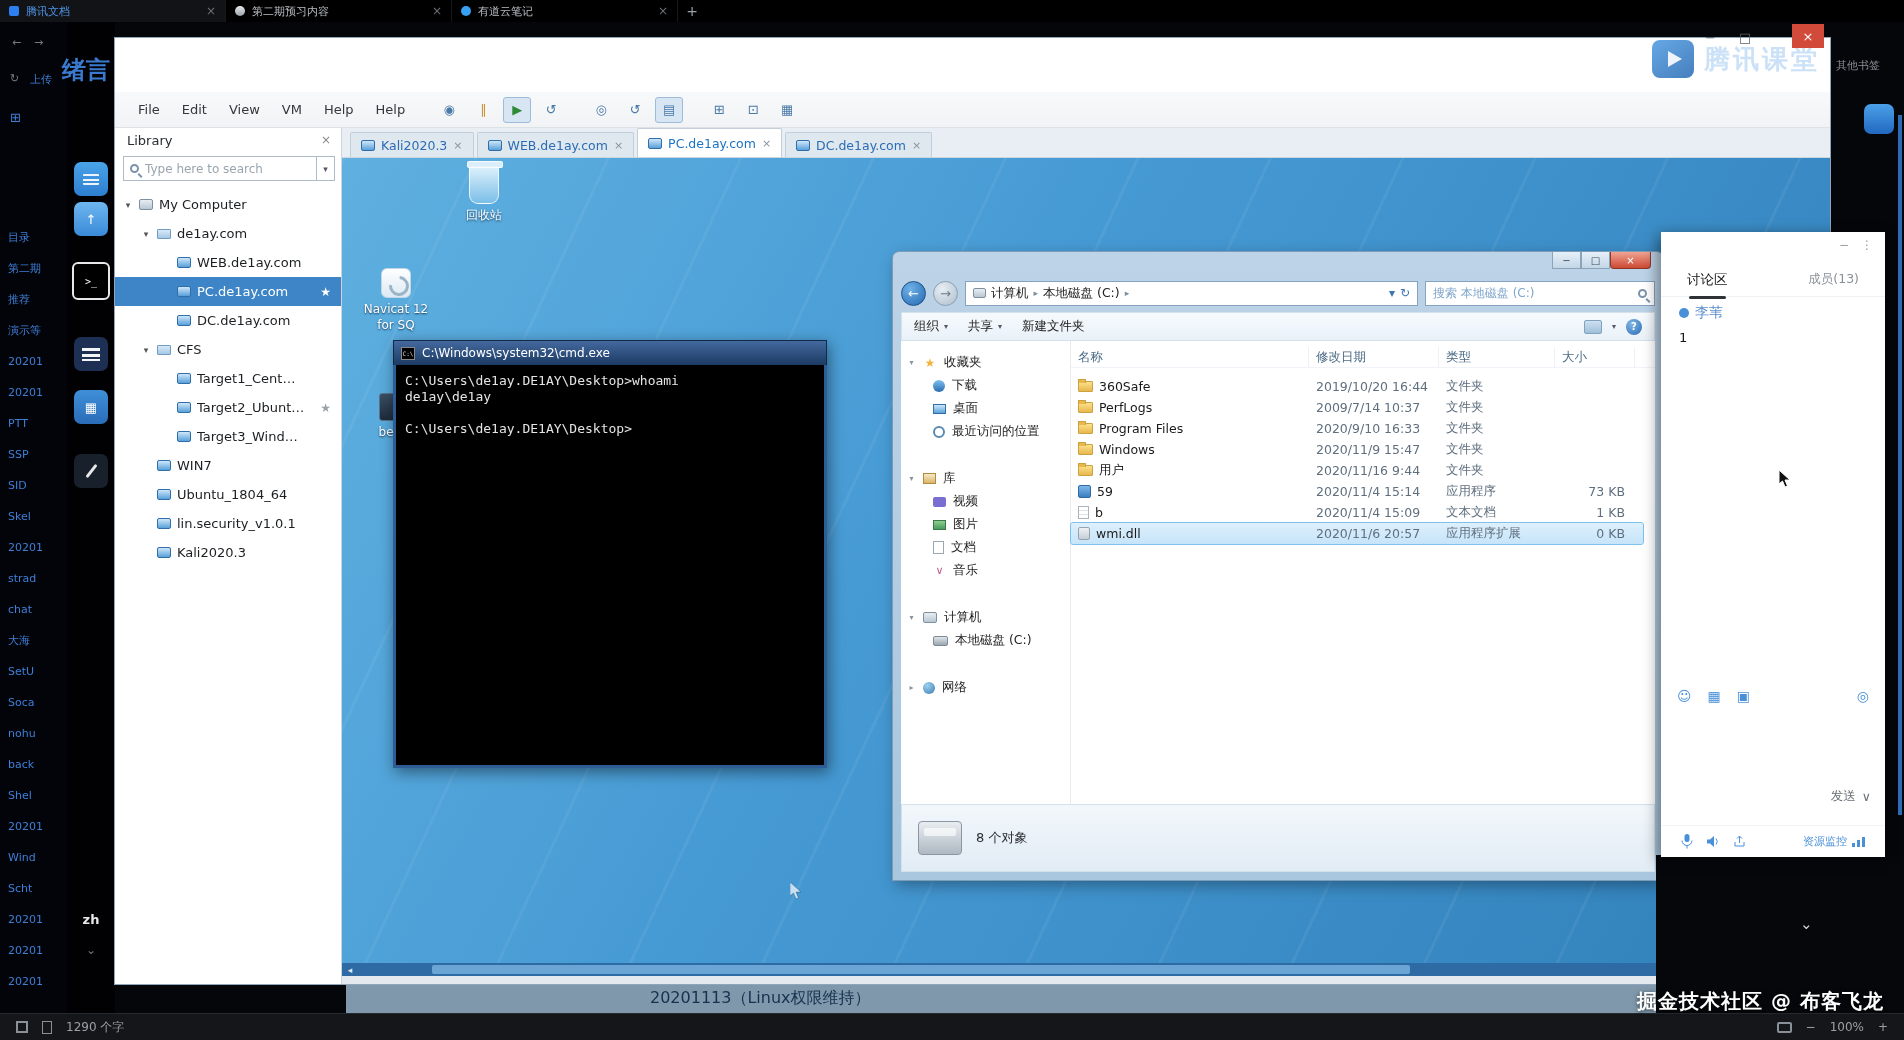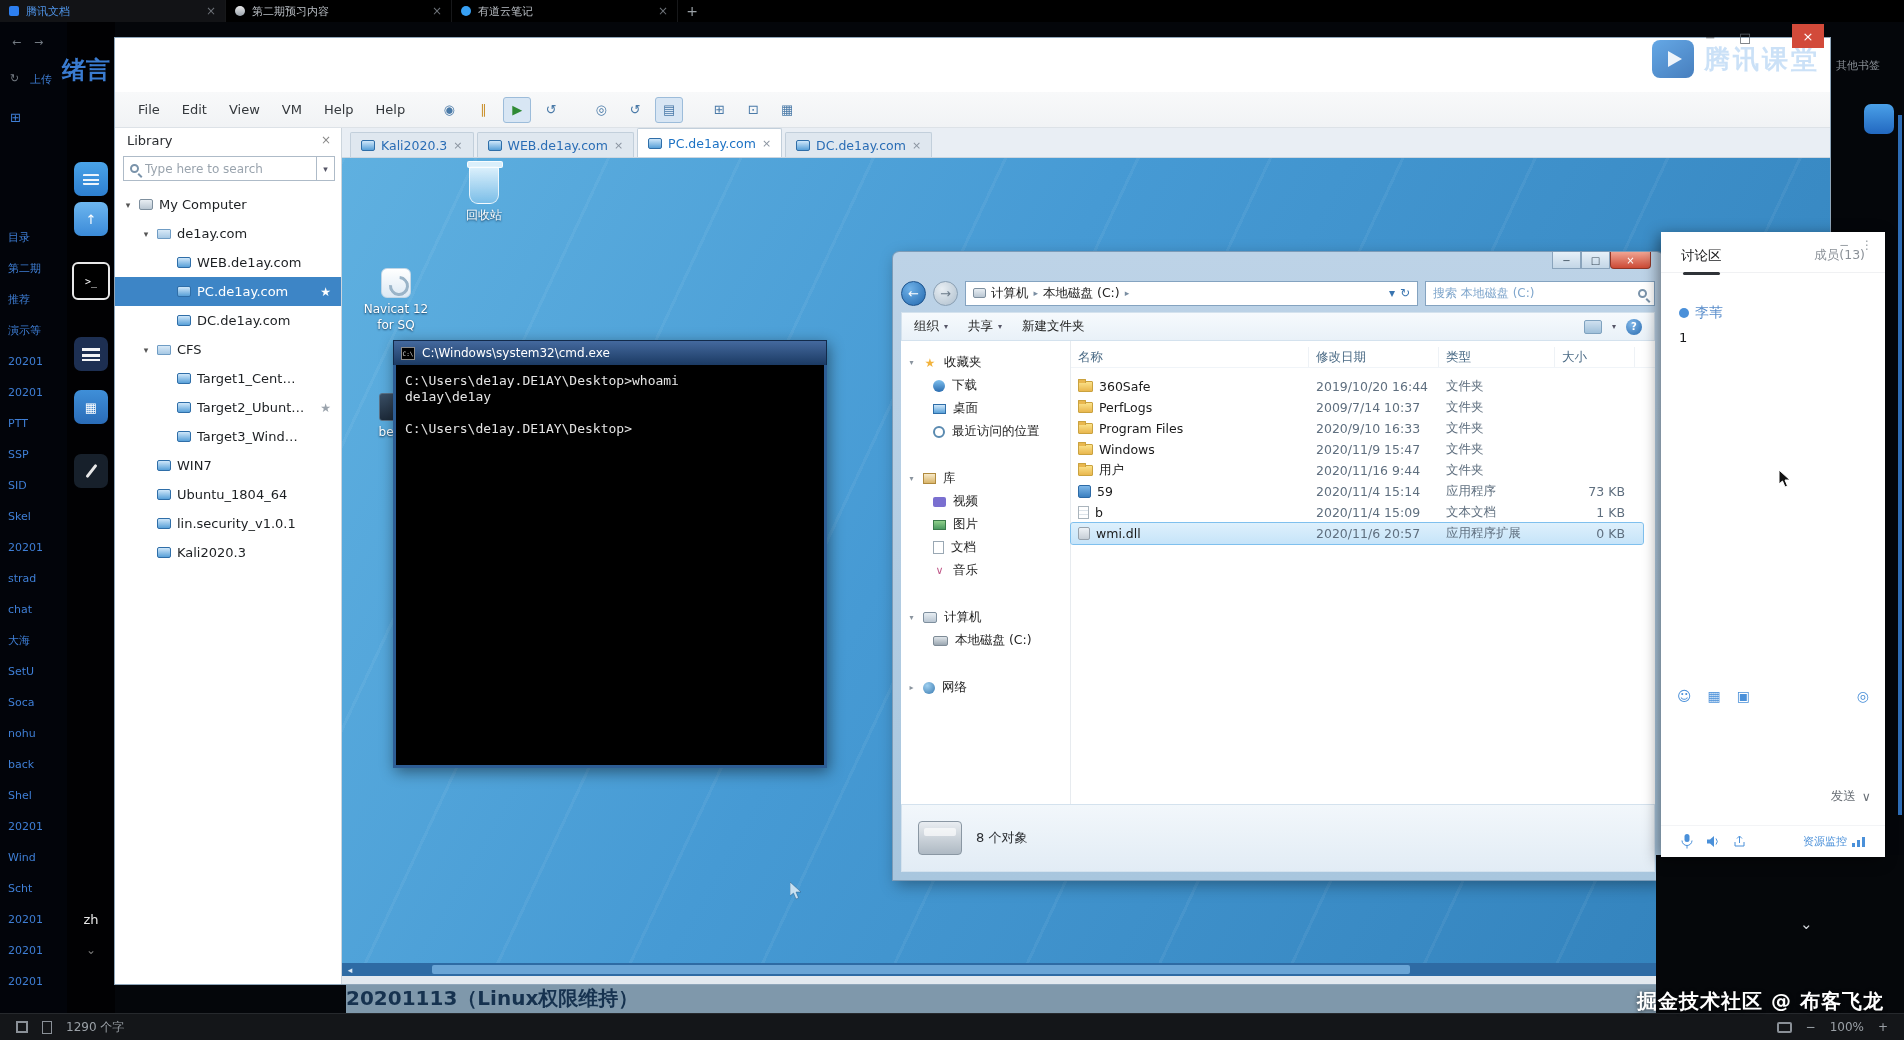--- a/index.html
+++ b/index.html
@@ -24,25 +24,25 @@
 .note-head{position:absolute;left:62px;top:54px;font-size:24px;font-weight:bold;color:#3a7bd0;white-space:nowrap;z-index:3}
 .note-list{position:absolute;left:0;top:200px;right:0}
 .note-item{height:31px;display:flex;align-items:center;padding-left:8px;font-size:11px;color:#3f7fd6;white-space:nowrap;overflow:hidden}
 
 .dock{position:absolute;left:67px;top:22px;width:48px;height:991px;background:#010103;z-index:1}
 .dicon{position:absolute;left:7px;width:34px;height:34px;border-radius:7px;display:flex;align-items:center;justify-content:center;color:#fff;font-size:13px}
 .glines{width:16px;height:11px;background:repeating-linear-gradient(180deg,#fff 0 2px,transparent 2px 4.5px);border-radius:1px;opacity:.9}
 .d-term{left:5px;width:38px;height:38px;background:#000;border:2px solid #e8e8e8;border-radius:6px;font-family:"DejaVu Sans Mono","Liberation Mono",monospace;font-size:10px}
 .bar3{width:18px;height:13px;background:repeating-linear-gradient(180deg,rgba(255,255,255,.95) 0 3px,transparent 3px 5.5px)}
 .pen{width:3px;height:16px;background:#e8e8e8;transform:rotate(38deg);border-radius:2px}
-.ime{position:absolute;left:0;right:0;bottom:86px;text-align:center;color:#e8e8e8;font-size:13px;font-weight:normal}
+.ime{position:absolute;left:0;right:0;bottom:86px;text-align:center;color:#e8e8e8;font-size:13px;font-weight:bold}
 .dock-chev{position:absolute;left:0;right:0;bottom:56px;text-align:center;color:#777;font-size:12px}
 
 .docstrip{position:absolute;left:346px;top:984px;width:1484px;height:29px;background:#7f98ab;z-index:2;display:flex;align-items:center}
-.docstrip .h{font-size:20px;font-weight:bold;color:#16324f;white-space:nowrap}
+.docstrip .h{margin-left:304px;font-size:16px;font-weight:normal;color:#16324f;white-space:nowrap}
 .statusbar{position:absolute;left:0;top:1013px;width:1904px;height:27px;background:#141619;border-top:1px solid #26292d;z-index:85;display:flex;align-items:center;padding:0 16px;gap:14px;color:#9aa0a6;font-size:12px}
 .sqico{width:12px;height:12px;border:2px solid #8a9097;flex:none}
 .pgico{width:10px;height:13px;border:1px solid #8a9097;flex:none}
 .sb-right{margin-left:auto;display:flex;align-items:center;gap:14px}
 .monico{width:15px;height:11px;border:2px solid #8a9097;border-radius:2px;flex:none}
 .juejin{position:absolute;right:20px;top:988px;font-size:20px;font-weight:bold;color:#fff;z-index:90;text-shadow:0 1px 4px rgba(0,0,0,.65);letter-spacing:1px;white-space:nowrap}
 
 .vmw{position:absolute;left:115px;top:38px;width:1715px;height:946px;background:#fff;z-index:10;box-shadow:0 0 0 1px #8fa6ba}
 .vmw-title{position:absolute;left:0;top:0;right:0;height:54px;background:#fcfcfd;border-bottom:1px solid #e4e6e9}
 .vmw-title .t{position:absolute;left:160px;right:0;top:19px;text-align:center;font-size:13px;color:#2a2d31;white-space:nowrap}
@@ -151,21 +151,21 @@
 .ficon-dll{width:12px;height:13px;background:linear-gradient(#eef2f6,#c6ced6);border:1px solid #98a2ac;border-radius:2px;flex:none}
 .exp-det{position:absolute;left:8px;bottom:8px;right:8px;height:68px;background:linear-gradient(#f2f7fb,#e2ecf5);border:1px solid #d4e2ee;display:flex;align-items:center;gap:14px;padding:0 16px}
 .bigdisk{width:44px;height:34px;background:linear-gradient(#e9edf1,#aeb9c3);border:1px solid #8a97a3;border-radius:4px;position:relative;flex:none}
 .bigdisk::after{content:"";position:absolute;left:5px;right:5px;top:6px;height:8px;background:rgba(255,255,255,.65);border-radius:2px}
 .exp-det .t{font-size:13px;color:#2a2d31}
 
 .blackpanel{position:absolute;left:1656px;top:855px;width:248px;height:158px;background:#05070a;z-index:55}
 .chev-b{position:absolute;left:1800px;top:915px;color:#d8dce0;font-size:15px;z-index:56}
 .chat{position:absolute;left:1661px;top:232px;width:224px;height:625px;background:#fff;z-index:60;box-shadow:-3px 3px 14px rgba(0,0,0,.45)}
 .chat-top{position:absolute;top:6px;right:12px;display:flex;gap:12px;color:#9aa0a6;font-size:12px}
-.chat-tabs{position:absolute;left:0;right:0;top:7px;height:34px;display:flex;align-items:center;justify-content:space-between;padding:0 20px;border-bottom:1px solid #f0f1f3}
+.chat-tabs{position:absolute;left:0;right:0;top:31px;height:34px;display:flex;align-items:center;justify-content:space-between;padding:0 26px;border-bottom:1px solid #f0f1f3}
 .ctab{font-size:13.5px;color:#17181a;position:relative}
 .ctab.active::after{content:"";position:absolute;left:2px;right:2px;bottom:-10px;height:3px;background:#2f3338;border-radius:2px}
 .ctab.dim{font-size:12.5px;color:#8a9097}
 .msg{position:absolute;left:18px;top:72px}
 .msg .u{display:flex;align-items:center;gap:6px;font-size:14px;color:#5a8ecb}
 .i-person{width:10px;height:10px;border-radius:50%;background:#4a90d9;flex:none}
 .msg .b{margin-top:8px;font-size:13px;color:#17181a}
 .chat-tools{position:absolute;left:0;right:0;top:456px;display:flex;align-items:center;gap:16px;padding:0 16px;color:#4a90d9;font-size:14px}
 .chat-tools .last{margin-left:auto}
 .chat-send{position:absolute;right:14px;top:556px;display:flex;align-items:center;gap:6px;font-size:12.5px;color:#6a7077}

